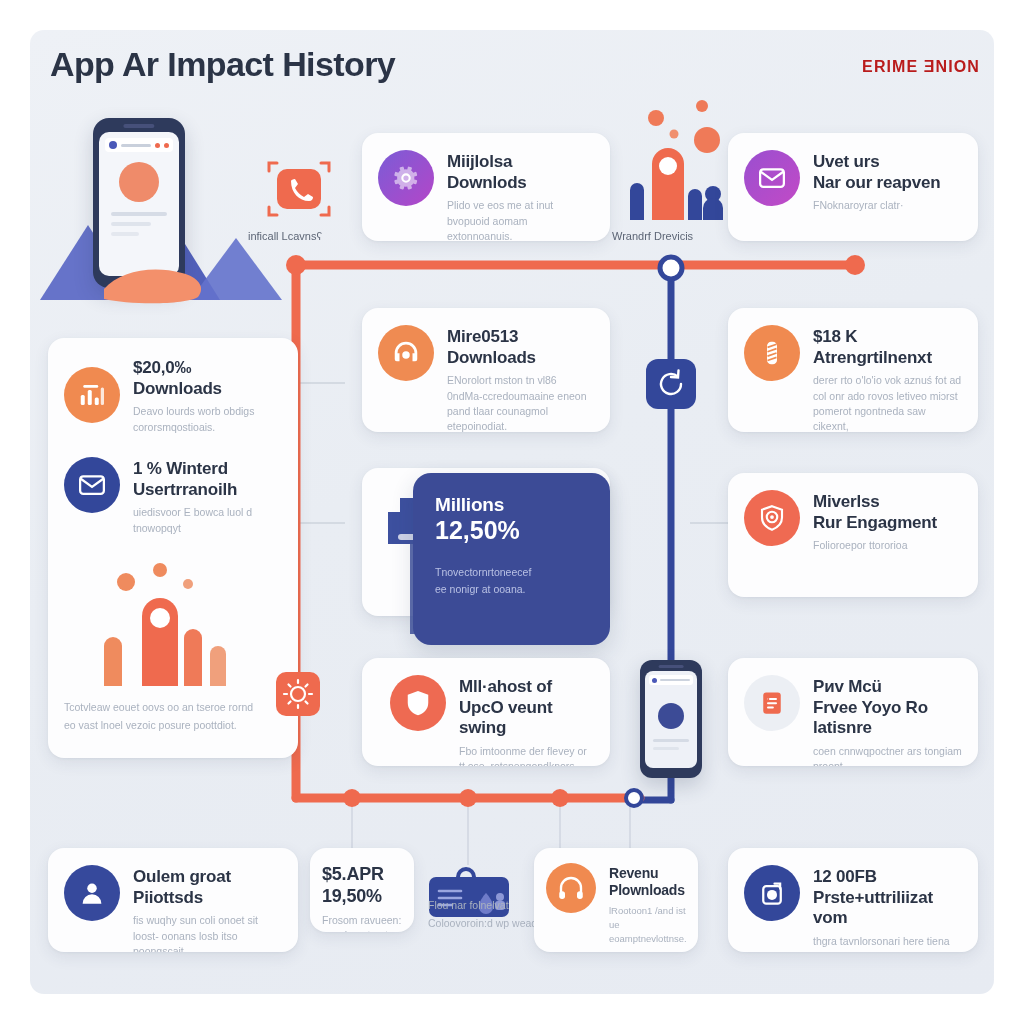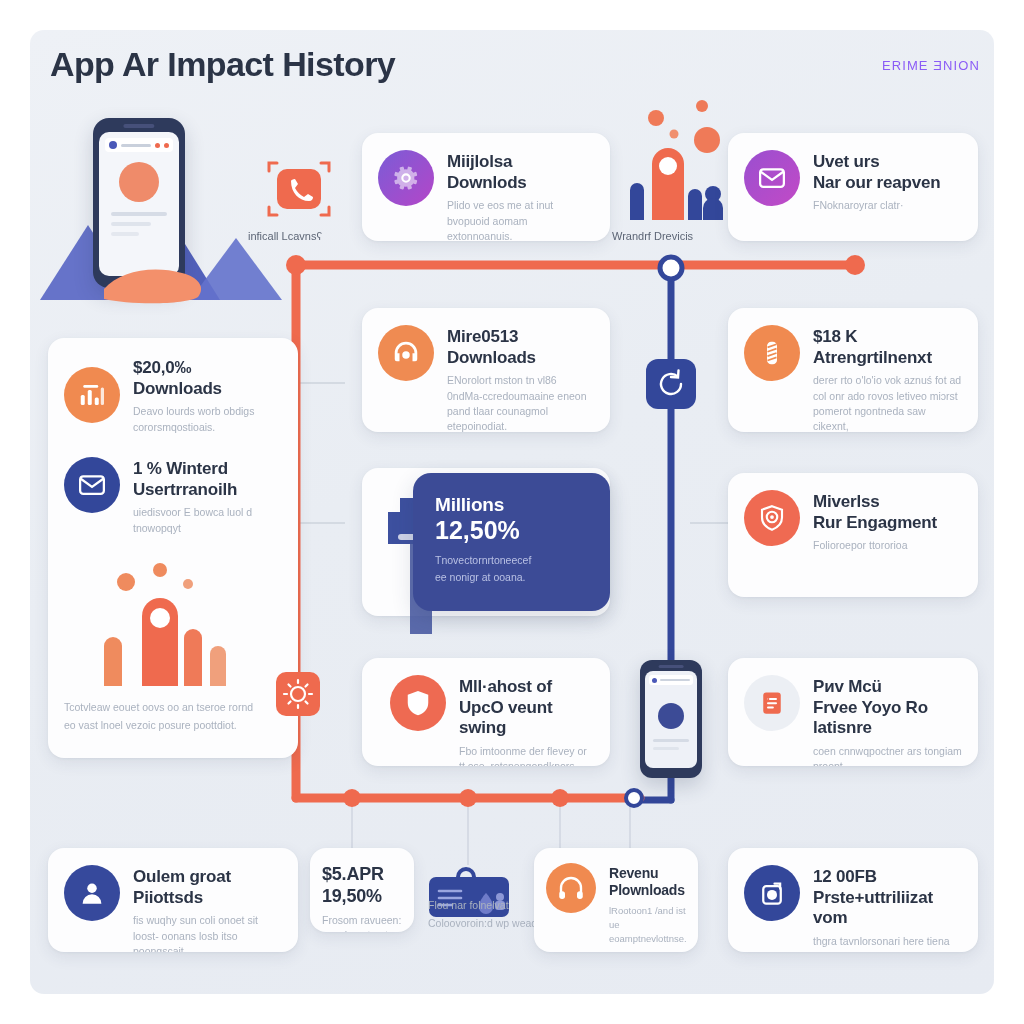--- a/index.html
+++ b/index.html
@@ -12,21 +12,21 @@
     border-radius:14px;
   }
 
   
   .title{
     position:absolute;left:50px;top:45px;
     font-size:34px;font-weight:700;letter-spacing:-.6px;color:#2b3446;
   }
   .brand{
     position:absolute;right:44px;top:58px;
-    font-size:13px;font-weight:400;letter-spacing:1.1px;color:#8b5cf6;
+    font-size:16px;font-weight:700;letter-spacing:1.1px;color:#b91c1c;
   }
 
   
   .wires{position:absolute;left:0;top:0;width:1024px;height:1024px;pointer-events:none;}
 
   
   .card{
     position:absolute;background:#fdfdfe;border-radius:16px;
     box-shadow:0 5px 16px rgba(40,55,85,.09), 0 1px 3px rgba(40,55,85,.05);
     display:flex;align-items:flex-start;gap:13px;padding:17px 16px;
@@ -61,21 +61,21 @@
   .lt{background:#eceff4;}
 
   
   .navycard{
     position:absolute;background:#3c4b96;border-radius:18px;
     box-shadow:0 8px 22px rgba(40,55,85,.16);
     box-sizing:border-box;padding:20px 22px;
   }
   .navycard .h{color:#ffffff;font-size:19px;}
   .navycard .num{color:#ffffff;font-size:25px;font-weight:700;line-height:1.1;margin-top:1px;}
-  .navycard .sub{color:#b9c1e4;font-size:10.5px;margin-top:8px;}
+  .navycard .sub{color:#b9c1e4;font-size:10.5px;margin-top:20px;}
 
   
   .cap{
     position:absolute;font-size:11px;color:#5d6676;font-weight:500;
   }
   .longsub{
     position:absolute;font-size:10.5px;line-height:1.5;color:#aab2bf;
   }
 
   
@@ -320,21 +320,21 @@
   <div class="card plain" style="left:362px;top:468px;width:248px;height:148px;padding:0;background:#fdfdfe;"></div>
 
   <div class="figure" style="left:380px;top:482px;width:100px;height:152px;">
     <svg width="100" height="152" viewBox="0 0 100 152">
       <path d="M8 30 L8 62 L58 62 L58 24 L36 24 L36 16 L20 16 L20 30 Z" fill="#33479a" opacity=".95"></path>
       <rect x="30" y="56" width="22" height="96" fill="#42539f" opacity=".85"></rect>
       <rect x="18" y="52" width="34" height="6" rx="3" fill="#ffffff" opacity=".75"></rect>
     </svg>
   </div>
 
-  <div class="navycard" style="left:413px;top:473px;width:197px;height:138px;">
+  <div class="navycard" style="left:413px;top:473px;width:197px;height:172px;">
     <div class="h">Millions</div>
     <div class="num">12,50%</div>
     <div class="sub">Tnovectornrtoneecef</div>
     <div class="sub" style="margin-top:2px;">ee nonigr at ooana.</div>
   </div>
 
   <div class="card" style="left:728px;top:473px;width:250px;height:124px;">
     <div class="ic coral">
       <svg viewBox="0 0 24 24" fill="none" stroke="#fff" stroke-width="1.7">
           <path d="M12 2.6 L20 5.4 v6.2c0 5-3.4 8-8 9.8-4.6-1.8-8-4.8-8-9.8V5.4z"></path>

